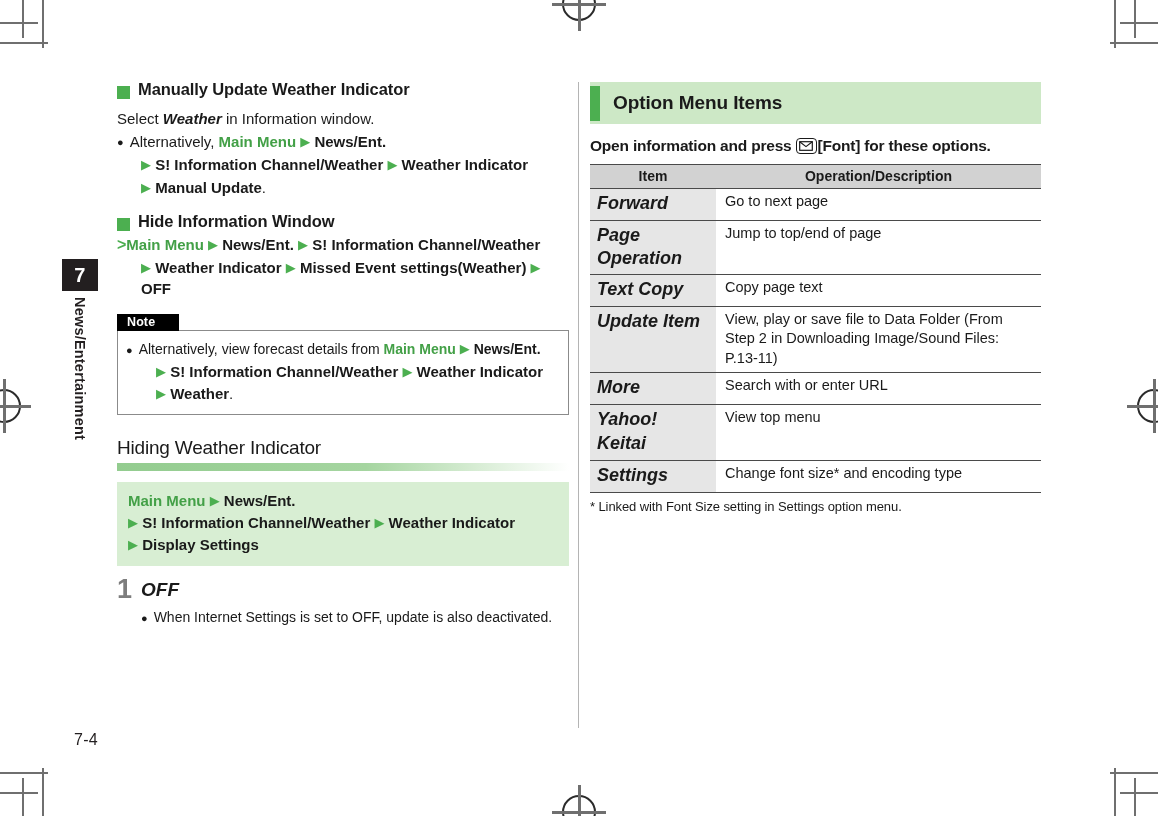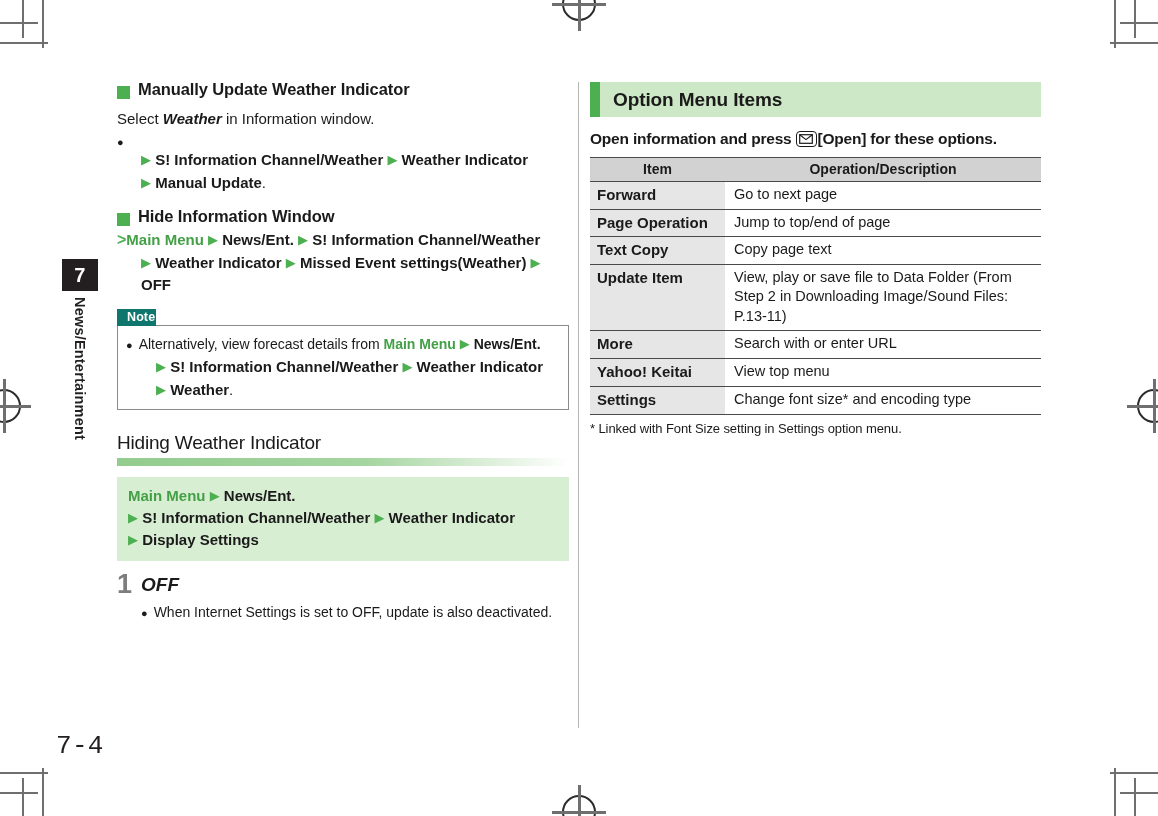--- a/index.html
+++ b/index.html
@@ -61,25 +61,24 @@
     writing-mode: vertical-rl;
     text-orientation: mixed;
     letter-spacing: 0.2px;
     display: flex;
     justify-content: flex-start;
     align-items: center;
   }
 
   .page-number {
     position: absolute;
-    left: 56px; top: 731px;
-    font-size: 26px;
+    left: 74px; top: 731px;
+    font-size: 16px;
     color: #231f20;
     letter-spacing: 0.3px;
-    font-family: Liberation Mono, monospace;
   }
 
   
   .col-rule {
     position: absolute;
     left: 578px; top: 82px;
     width: 1px; height: 646px;
     background: #b4b4b4;
   }
 
@@ -152,25 +151,25 @@
   .gt {
     color: #4caf50;
     font-weight: bold;
     font-size: 16px;
   }
 
   
   .note-wrap { margin-top: 12px; position: relative; }
   .note-tab {
     display: inline-block;
-    background: #0f766e;
+    background: #000000;
     color: #ffffff;
     font-size: 12.5px;
     font-weight: bold;
-    padding: 1px 1px 2px 10px;
+    padding: 1px 24px 2px 10px;
     position: relative;
     z-index: 2;
     letter-spacing: 0.1px;
   }
   .note-box {
     border: 1px solid #8b8b8b;
     margin-top: -1px;
     padding: 6px 10px 9px 8px;
     background: #ffffff;
   }
@@ -220,21 +219,21 @@
     font-style: italic;
     letter-spacing: 0;
   }
   .step-body .bullet-line { font-size: 14px; margin-top: 6px; }
 
   
   .panel-head {
     background: #cde8c6;
     display: flex;
     align-items: center;
-    height: 35px;
+    height: 42px;
   }
   .panel-head .bar {
     width: 10px;
     height: 35px;
     background: #4caf50;
     flex: 0 0 auto;
   }
   .panel-head .txt {
     font-size: 19px;
     font-weight: bold;
@@ -283,23 +282,24 @@
   table.opt td {
     vertical-align: top;
     border-bottom: 1.2px solid #4a4a4a;
     padding: 3px 0 4px 0;
     line-height: 1.33;
   }
   table.opt td.c1 {
     background: #e6e6e6;
     font-weight: bold;
     padding-left: 7px;
-    padding-right: 15px;
+    padding-right: 6px;
     width: 113px;
-    font-size: 15px;
+    font-size: 18px;
+    font-style: italic;
   }
   table.opt td.c2 {
     padding-left: 9px;
     padding-right: 6px;
     font-size: 14.5px;
   }
   .footnote {
     margin-top: 6px;
     font-size: 13px;
     letter-spacing: -0.1px;
@@ -351,20 +351,25 @@
       <span class="sq"></span>
       <span>Manually Update Weather Indicator</span>
     </div>
 
     <div class="body-line">
       <span>Select </span><span class="it">Weather</span><span> in Information window.</span>
     </div>
 
     <div class="bullet-line">
       <span class="dot">●</span>
+      <span>
+        <span>Alternatively, </span><span class="mm">Main Menu</span>
+        <span class="tri">▶</span>
+        <span class="bd">News/Ent.</span>
+      </span>
     </div>
 
     <div class="gt-line indent-1">
       <span class="tri">▶</span>
       <span class="bd">S! Information Channel/Weather</span>
       <span class="tri">▶</span>
       <span class="bd">Weather Indicator</span>
     </div>
 
     <div class="gt-line indent-1">
@@ -466,21 +471,21 @@
   </div>
 
   <div class="intro">
     <span>Open information and press </span>
     <span class="keyicon">
       <svg width="14" height="10" viewBox="0 0 14 10" aria-hidden="true">
         <rect x="0.7" y="0.7" width="12.6" height="8.6" fill="none" stroke="#1a1a1a" stroke-width="1.2"></rect>
         <path d="M0.7 0.7 L7 5.6 L13.3 0.7" fill="none" stroke="#1a1a1a" stroke-width="1.2"></path>
       </svg>
     </span>
-    <span>[Open] for these options.</span>
+    <span>[Font] for these options.</span>
   </div>
 
   <table class="opt">
     <thead>
       <tr>
         <th class="c1">Item</th>
         <th>Operation/Description</th>
       </tr>
     </thead>
     <tbody>

